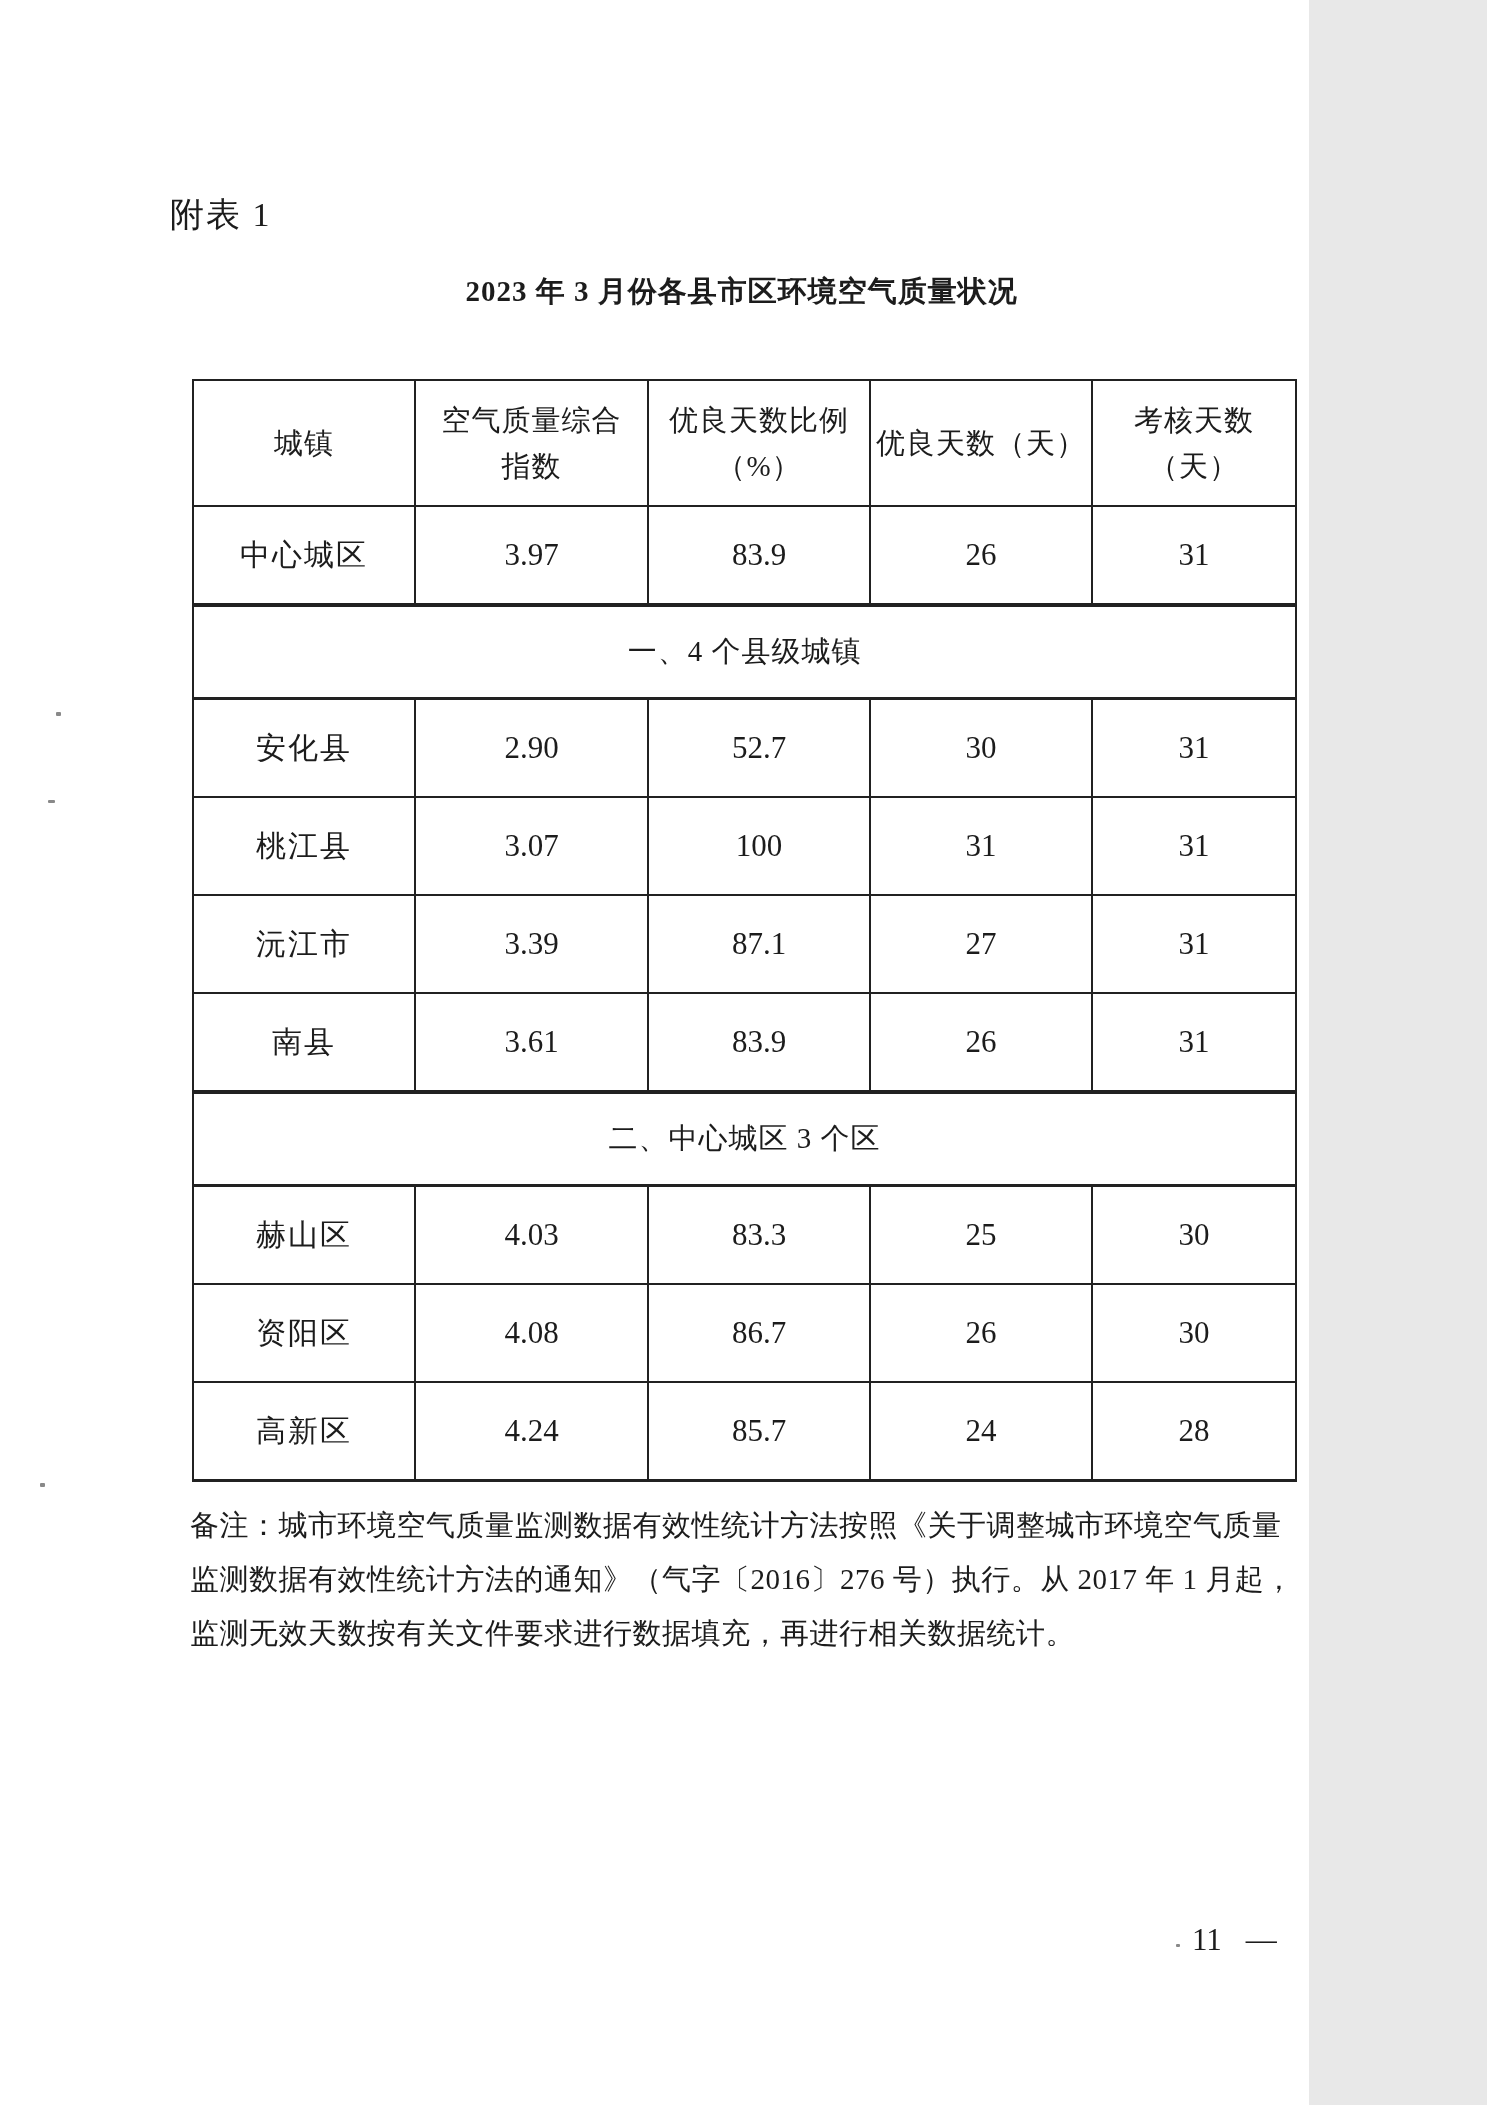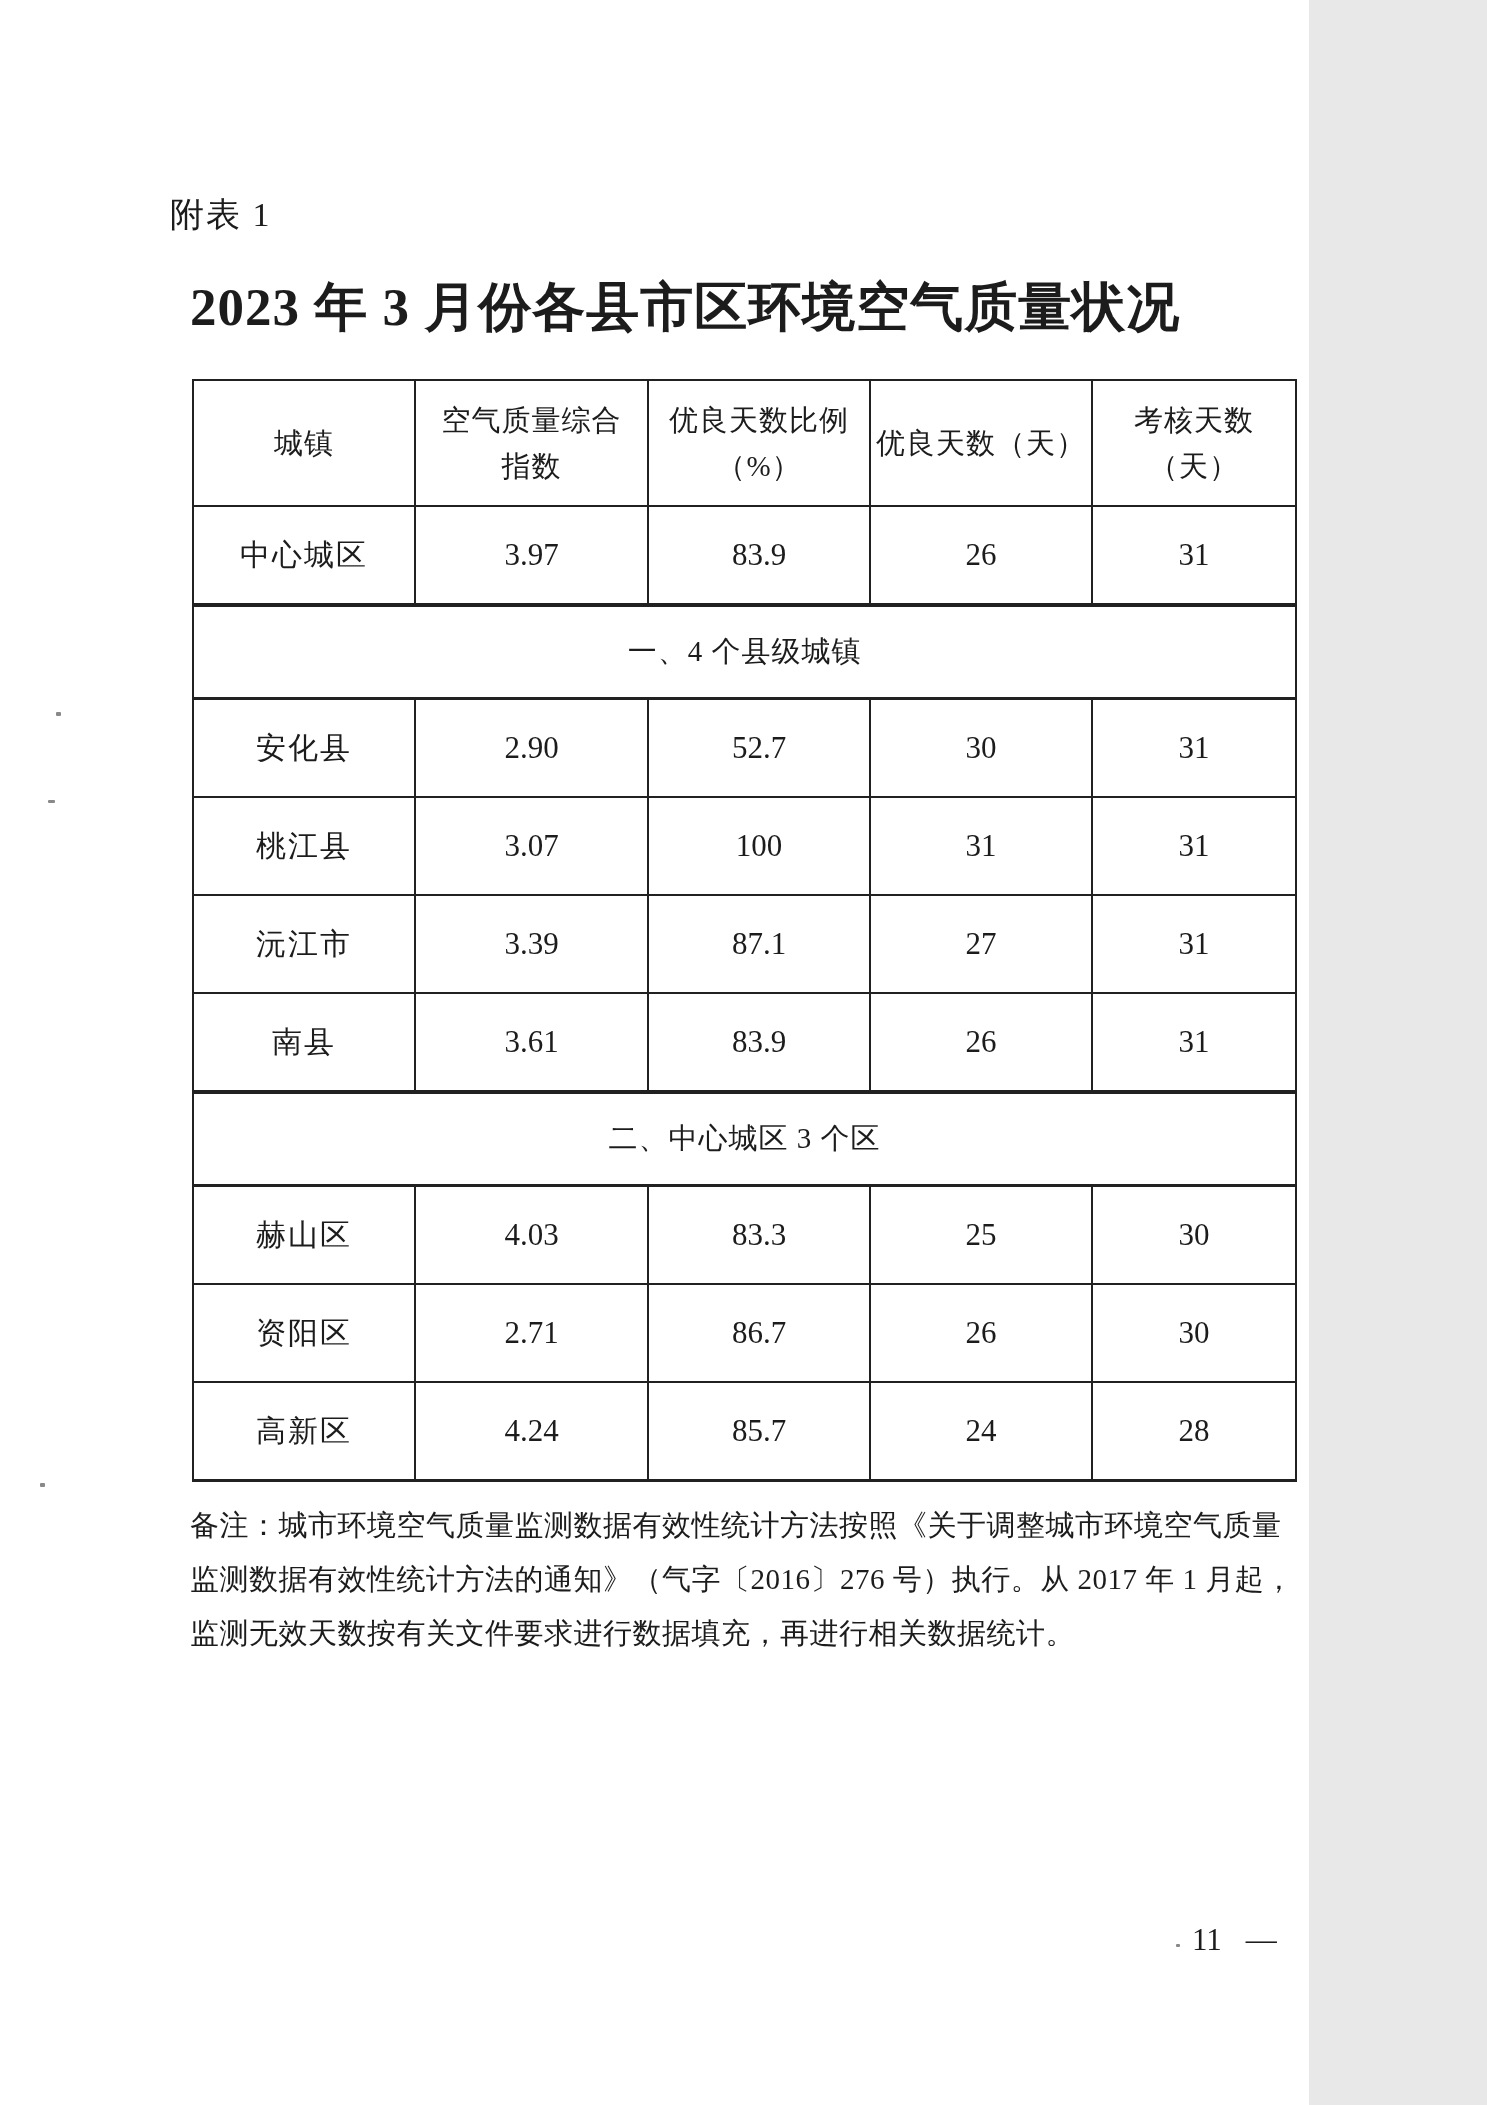--- a/index.html
+++ b/index.html
@@ -17,21 +17,22 @@
     left: 170px;
     top: 192px;
     font-size: 34px;
     letter-spacing: 2px;
   }
   .doc-title {
     position: absolute;
     left: 190px;
     top: 272px;
     width: 1103px;
-    font-size: 53px;
+    text-align: center;
+    font-size: 29px;
     font-weight: bold;
     letter-spacing: 1px;
     white-space: nowrap;
   }
   table.tbl {
     position: absolute;
     left: 192px;
     top: 379px;
     width: 1103px;
     border-collapse: collapse;
@@ -164,21 +165,21 @@
 
       <tr class="data-row">
         <td class="cell-name">赫山区</td>
         <td class="cell-num">4.03</td>
         <td class="cell-num">83.3</td>
         <td class="cell-num">25</td>
         <td class="cell-num">30</td>
       </tr>
       <tr class="data-row">
         <td class="cell-name">资阳区</td>
-        <td class="cell-num">2.71</td>
+        <td class="cell-num">4.08</td>
         <td class="cell-num">86.7</td>
         <td class="cell-num">26</td>
         <td class="cell-num">30</td>
       </tr>
       <tr class="data-row last-row">
         <td class="cell-name">高新区</td>
         <td class="cell-num">4.24</td>
         <td class="cell-num">85.7</td>
         <td class="cell-num">24</td>
         <td class="cell-num">28</td>

